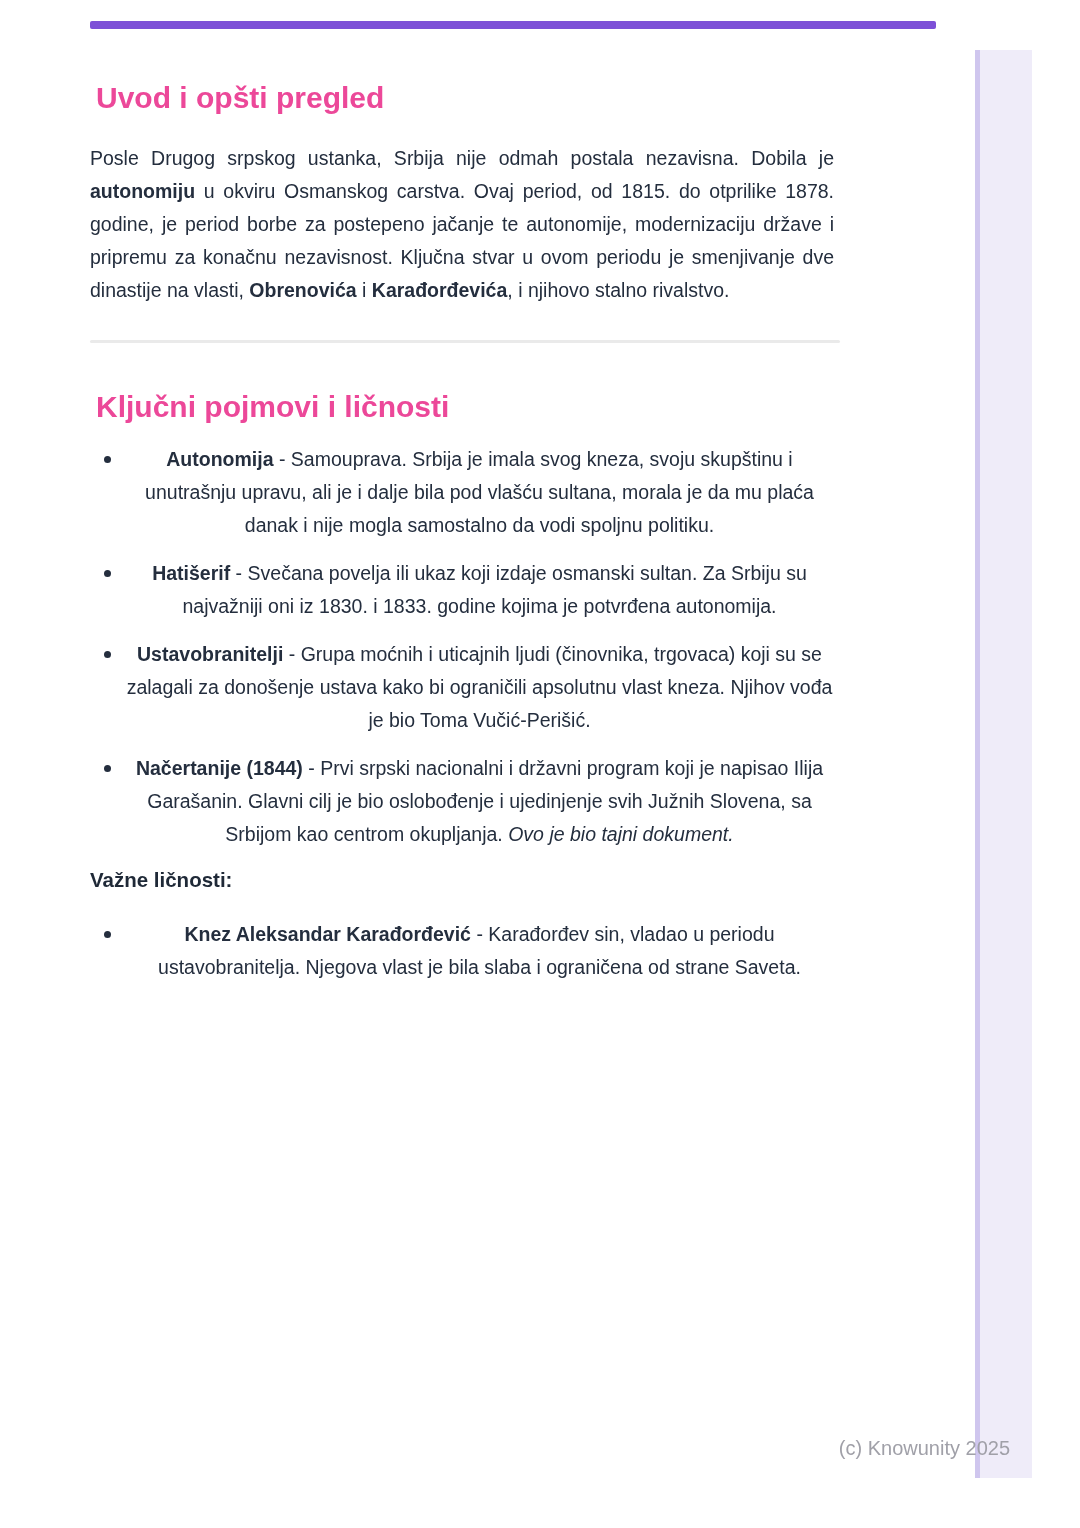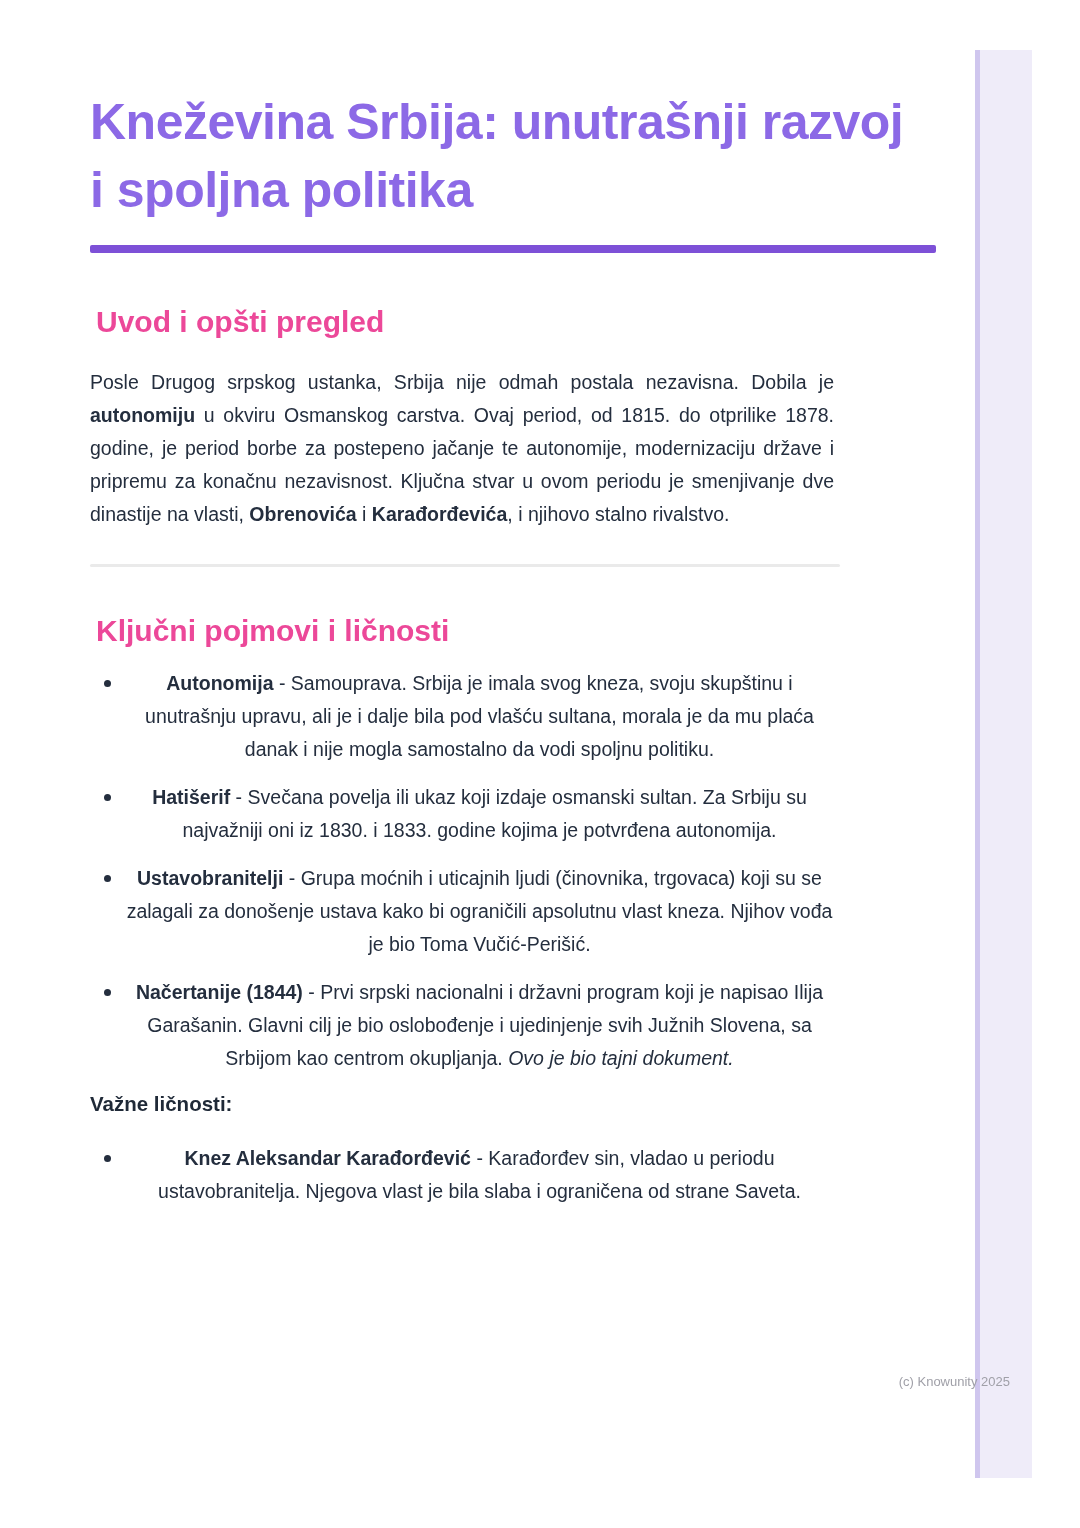--- a/index.html
+++ b/index.html
@@ -97,36 +97,35 @@
     font-size: 20.5px;
     line-height: 28px;
     font-weight: 700;
     color: #1f2937;
   }
   ul.people-list { margin-top: 24px; }
   .rich b, .rich .seg-b { font-weight: 700; }
   .rich .seg-i { font-style: italic; }
   .copyright {
     position: absolute;
-    top: 1372px;
+    top: 1438px;
     right: 70px;
-    font-size: 13px;
+    font-size: 20px;
     line-height: 20px;
     color: #a0a0a8;
     z-index: 3;
   }
 </style>
 </head>
 <body>
 
 <div class="edge-stripe"></div>
 
 <div class="content">
 
-  <h1 class="title">Kneževina Srbija: unutrašnji razvoj i spoljna politika</h1>
 
   <div class="title-rule"></div>
 
   <h2 class="section-heading h2-uvod">Uvod i opšti pregled</h2>
 
   <p class="intro rich"><span>Posle Drugog srpskog ustanka, Srbija nije odmah postala nezavisna. Dobila je </span><span class="seg-b">autonomiju</span><span> u okviru Osmanskog carstva. Ovaj period, od 1815. do otprilike 1878. godine, je period borbe za postepeno jačanje te autonomije, modernizaciju države i pripremu za konačnu nezavisnost. Ključna stvar u ovom periodu je smenjivanje dve dinastije na vlasti, </span><span class="seg-b">Obrenovića</span><span> i </span><span class="seg-b">Karađorđevića</span><span>, i njihovo stalno rivalstvo.</span></p>
 
   <div class="section-divider"></div>
 
   <h2 class="section-heading h2-kljucni">Ključni pojmovi i ličnosti</h2>

